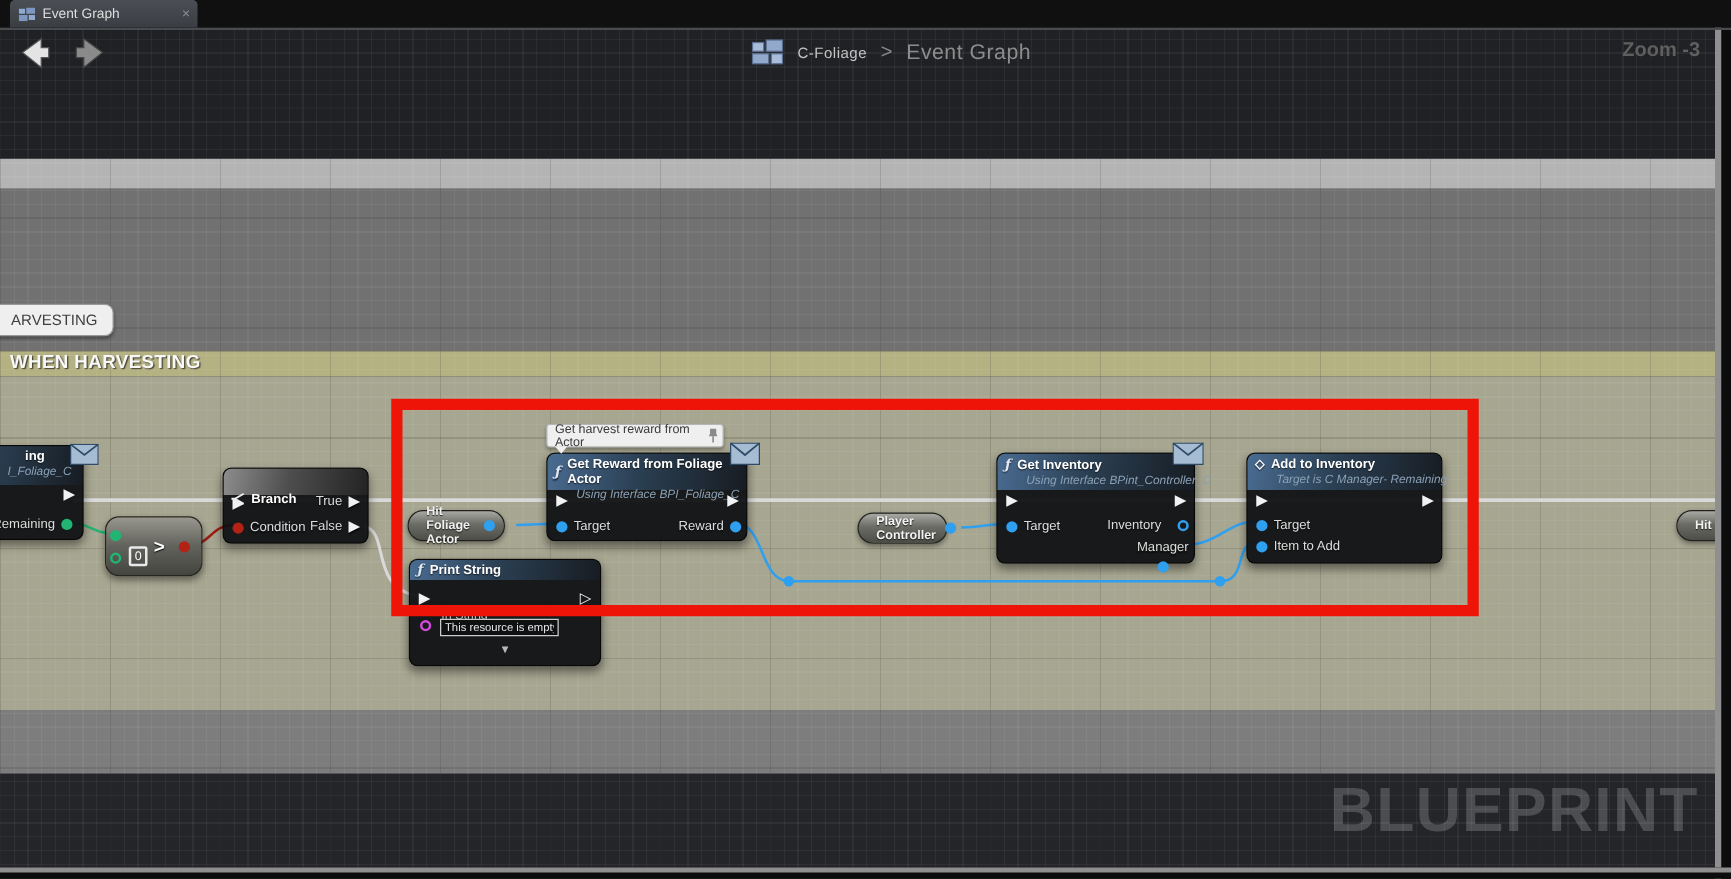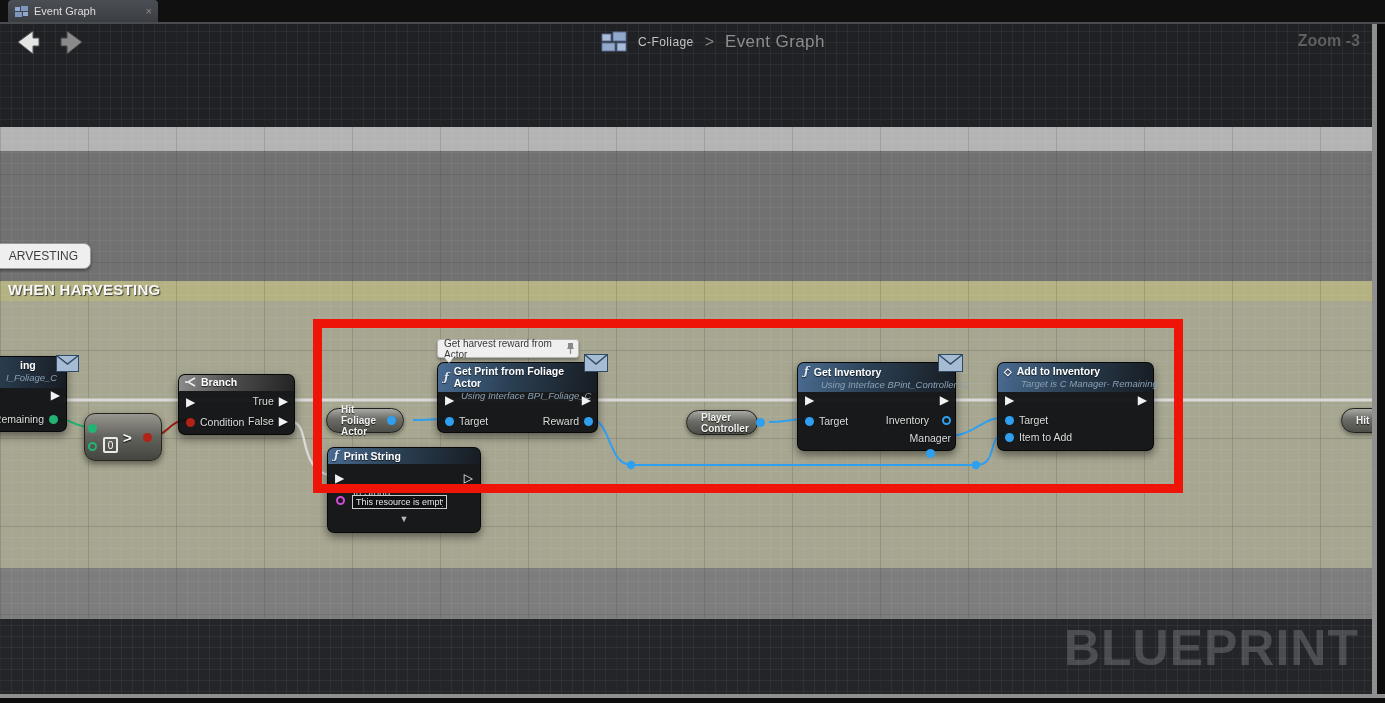--- a/index.html
+++ b/index.html
@@ -165,21 +165,21 @@
 
   <div class="compare-node">
     <span class="pin green abs" style="left:3px; top:10px;"></span>
     <span class="pin green hollow abs" style="left:3px; top:28px;"></span>
     <div class="defbox">0</div>
     <div class="opglyph">&gt;</div>
     <span class="pin red abs" style="left:58px; top:19px;"></span>
   </div>
 
   <div class="node" style="left:178px; top:374px; width:117px; height:61px;">
-    <div class="nhead gray" style="height:16px; padding-top:1px;">
+    <div class="nhead gray" style="height:16px; padding-top:18px;">
       <div class="ntitle">
         <svg width="11" height="10">
           <path d="M10 1 L3 5 L10 9 M3 5 H0" stroke="#f0f0f0" stroke-width="1.5" fill="none"></path>
         </svg>
         <span>Branch</span>
       </div>
     </div>
     <span class="abs exec" style="left:7px; top:21px;">▶</span>
     <div class="prow" style="left:7px; top:41px;">
       <span class="pin red"></span>
@@ -206,21 +206,21 @@
       <path d="M2 1 h5 v4 l1 2 h-7 l1 -2 z" fill="#8a8a8a"></path>
       <line x1="4.5" y1="7" x2="4.5" y2="12" stroke="#8a8a8a" stroke-width="1.3"></line>
     </svg>
   </div>
   <div class="tooltip-tail"></div>
 
   <div class="node" style="left:437px; top:362px; width:161px; height:71px;">
     <div class="nhead" style="height:29px;">
       <div class="ntitle">
         <span class="fic">ƒ</span>
-        <span>Get Print from Foliage Actor</span>
+        <span>Get Reward from Foliage Actor</span>
       </div>
       <div class="nsub">Using Interface BPI_Foliage_C</div>
     </div>
     <span class="abs exec" style="left:7px; top:31px;">▶</span>
     <span class="abs exec" style="right:6px; top:31px;">▶</span>
     <div class="prow" style="left:7px; top:52px;">
       <span class="pin blue"></span>
       <span>Target</span>
     </div>
     <div class="prow" style="right:4px; top:52px;">

